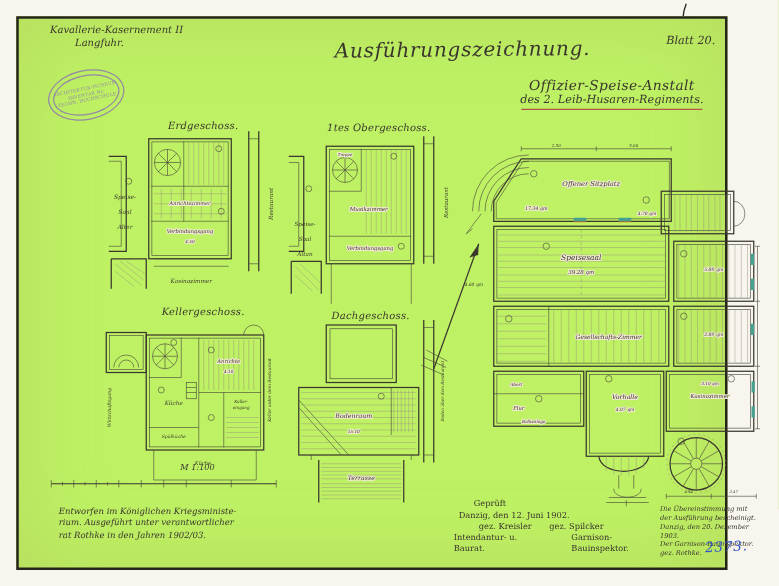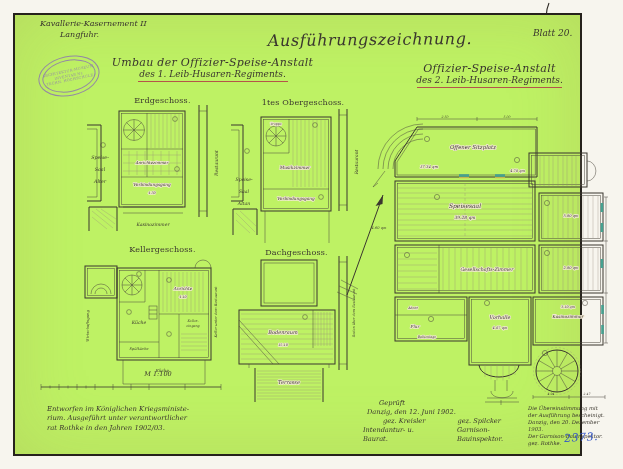--- a/index.html
+++ b/index.html
@@ -9,34 +9,34 @@
   .sheet{position:absolute;left:13px;top:13px;width:569px;height:443px;box-sizing:border-box;
          background:#bef264;border:2px solid #26221c;
          box-shadow:inset 0 0 70px rgba(150,118,70,.18)}
   .abs{position:absolute}
   .hw{font-style:italic;color:#3a362e}
   .center{text-align:center}
   .main-title{font-size:16px;letter-spacing:.6px;transform:rotate(-.6deg)}
   .t1{font-size:11px;letter-spacing:.3px}
   .t2{font-size:9px}
   .redline{height:1.2px;background:#b5544a;margin:2px auto 0}
-  .ptitle{font-size:8px;text-align:center;letter-spacing:.2px}
+  .ptitle{font-size:8px;font-style:italic;text-align:center;letter-spacing:.2px}
   .corner{font-size:8px;line-height:11px}
   .corner .l2{padding-left:20px}
   .sheetno{font-size:9px}
   .stamp{width:60px;height:38px;border:1.2px solid #8a6fb5;border-radius:50%;
          transform:rotate(-12deg);opacity:.8;display:flex;align-items:center;justify-content:center}
   .stamp-inner{width:52px;height:30px;border:.8px solid #8a6fb5;border-radius:50%;
          display:flex;flex-direction:column;align-items:center;justify-content:center;
          color:#8a6fb5;font-size:3.6px;line-height:4.6px;text-align:center;letter-spacing:.2px}
   .notes{font-size:6.8px;line-height:9.3px;font-style:italic}
-  .approval{font-size:6.6px;line-height:9px;font-style:italic}
+  .approval{font-size:6.6px;line-height:9px;}
   .approval .ind1{margin-left:16px}
   .approval .ind2{margin-left:4px}
-  .sigrow{display:flex;gap:32px;margin-left:20px}
+  .sigrow{display:flex;gap:14px;margin-left:20px}
   .rolerow{display:flex;gap:19px}
   .cert{font-size:5.3px;line-height:7px;font-style:italic}
   .archive{font-size:11px;font-style:italic;color:#3356c9;letter-spacing:.5px;transform:rotate(-3deg)}
   .scalelabel{font-size:6.5px;font-style:italic;text-align:center}
   svg{position:absolute;overflow:visible}
   svg .w{stroke:#3b372f;stroke-width:1;fill:none}
   svg .p{stroke:#4a463c;stroke-width:.5;fill:none}
   svg .b{stroke:#9a8f7c;stroke-width:.35;fill:none}
   svg .mk{stroke:#4a463c;stroke-width:.5;fill:none}
   svg text{font-family:"DejaVu Serif",serif;font-style:italic;fill:#3b372f}
@@ -61,25 +61,20 @@
     <div class="abs stamp" style="left:23px;top:41px">
       <div class="stamp-inner">
         <div>ARCHITEKTUR-MUSEUM</div>
         <div>INVENTAR Nr.</div>
         <div>TECHN. HOCHSCHULE</div>
       </div>
     </div>
 
     <div class="abs hw main-title center" style="left:225px;top:15px;width:260px">Ausführungszeichnung.</div>
 
-    <div class="abs center" style="left:90px;top:41px;width:215px">
-      <div class="hw t1">Umbau der Offizier-Speise-Anstalt</div>
-      <div class="hw t2">des 1. Leib-Husaren-Regiments.</div>
-      <div class="redline" style="width:150px"></div>
-    </div>
 
     <div class="abs center" style="left:372px;top:47px;width:205px">
       <div class="hw t1">Offizier-Speise-Anstalt</div>
       <div class="hw t2">des 2. Leib-Husaren-Regiments.</div>
       <div class="redline" style="width:145px"></div>
     </div>
 
     <div class="abs hw sheetno" style="left:518px;top:13px">Blatt 20.</div>
 
     <div class="abs ptitle" style="left:90px;top:81px;width:115px">Erdgeschoss.</div>

